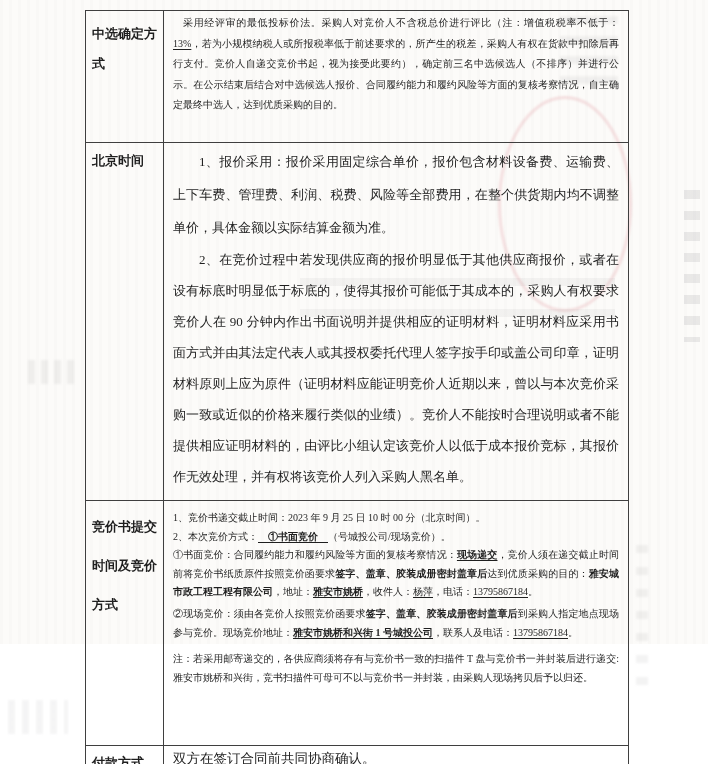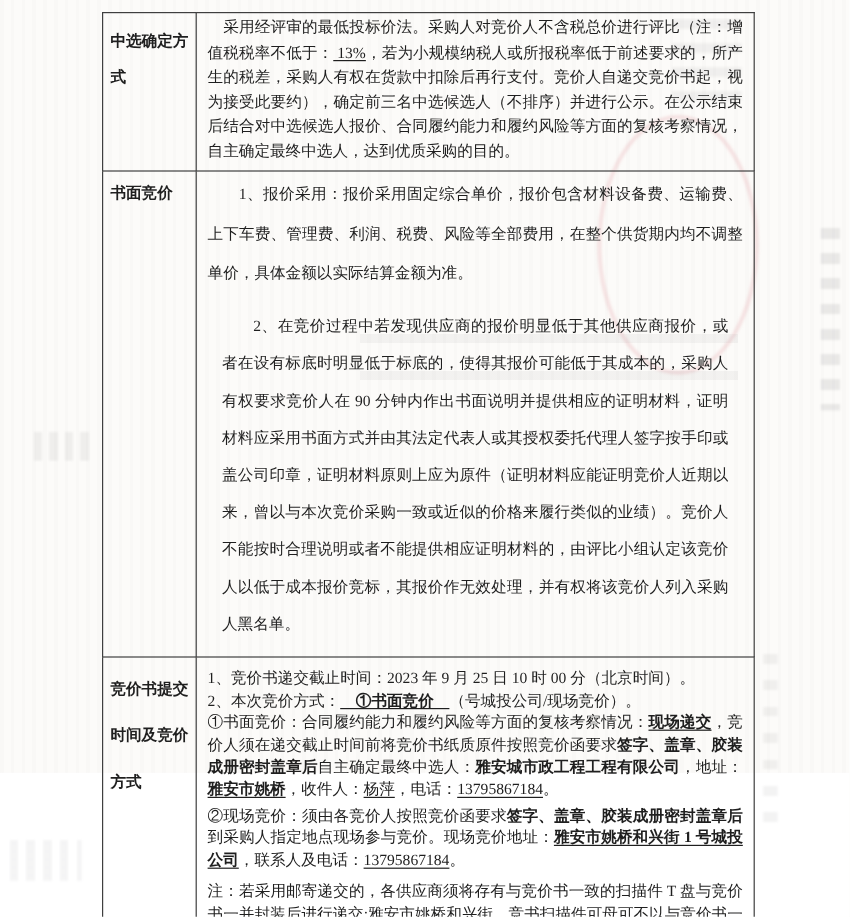--- a/index.html
+++ b/index.html
@@ -14,25 +14,25 @@
   table.main{
     position:absolute;left:85px;top:10px;width:543px;
     border-collapse:collapse;table-layout:fixed;
     background:transparent;
   }
   td{border:1px solid #3f3f3f;vertical-align:top;overflow:hidden;}
   td.lab{font-weight:bold;font-size:13px;line-height:20px;padding:8px 4px 0 6px;}
   tr.r1 td.lab{line-height:30px;padding-top:8px;}
   tr.r3 td.lab{line-height:39px;padding-top:6px;}
   tr.r4 td.lab{padding-top:9px;line-height:16px;}
-  td.cnt{font-size:13px;padding:2px 9px 0 9px;text-align:justify;}
+  td.cnt{font-size:10px;padding:2px 9px 0 9px;text-align:justify;}
   tr.r1 td.cnt p{margin:0;line-height:20.5px;text-indent:1em;}
   tr.r2 td.cnt{padding-top:2px;font-size:13px;}
   tr.r2 p.pp1{margin:0;line-height:33px;text-indent:2em;}
-  tr.r2 p.pp2{margin:12px;line-height:31px;text-indent:2em;}
+  tr.r2 p.pp2{margin:0;line-height:31px;text-indent:2em;}
   tr.r3 td.cnt{line-height:18.6px;padding-top:8px;}
   tr.r3 p{margin:0;}
   tr.r3 p.p-onsite{margin-top:3px;}
   tr.r3 p.p-note{margin-top:8px;}
   tr.r4 td.cnt{padding-top:4px;line-height:17px;font-size:13.5px;}
   .b{font-weight:bold;}
   .u{text-decoration:underline;text-underline-offset:2px;}
   .bu{font-weight:bold;text-decoration:underline;text-underline-offset:2px;}
   
   .seal{
@@ -75,33 +75,33 @@
 
     <tbody>
         <tr class="r1">
       <td class="lab" style="height:123px">中选确定方式</td>
       <td class="cnt">
         <p><span>采用经评审的最低投标价法。采购人对竞价人不含税总价进行评比（注：增值税税率不低于：</span><span class="u"> 13%</span><span>，若为小规模纳税人或所报税率低于前述要求的，所产生的税差，采购人有权在货款中扣除后再行支付。竞价人自递交竞价书起，视为接受此要约），确定前三名中选候选人（不排序）并进行公示。在公示结束后结合对中选候选人报价、合同履约能力和履约风险等方面的复核考察情况，自主确定最终中选人，达到优质采购的目的。</span></p>
       </td>
     </tr>
 
     <tr class="r2">
-      <td class="lab" style="height:349px">书面竞价</td>
+      <td class="lab" style="height:349px">北京时间</td>
       <td class="cnt">
         <p class="pp1">1、报价采用：报价采用固定综合单价，报价包含材料设备费、运输费、上下车费、管理费、利润、税费、风险等全部费用，在整个供货期内均不调整单价，具体金额以实际结算金额为准。</p>
         <p class="pp2">2、在竞价过程中若发现供应商的报价明显低于其他供应商报价，或者在设有标底时明显低于标底的，使得其报价可能低于其成本的，采购人有权要求竞价人在 90 分钟内作出书面说明并提供相应的证明材料，证明材料应采用书面方式并由其法定代表人或其授权委托代理人签字按手印或盖公司印章，证明材料原则上应为原件（证明材料应能证明竞价人近期以来，曾以与本次竞价采购一致或近似的价格来履行类似的业绩）。竞价人不能按时合理说明或者不能提供相应证明材料的，由评比小组认定该竞价人以低于成本报价竞标，其报价作无效处理，并有权将该竞价人列入采购人黑名单。</p>
       </td>
     </tr>
 
     <tr class="r3">
       <td class="lab" style="height:238px">竞价书提交时间及竞价方式</td>
       <td class="cnt">
         <p>1、竞价书递交截止时间：2023 年 9 月 25 日 10 时 00 分（北京时间）。</p>
         <p><span>2、本次竞价方式：</span><span class="bu">　①书面竞价　</span><span>（号城投公司/现场竞价）。</span></p>
-        <p class="p-written"><span>①书面竞价：合同履约能力和履约风险等方面的复核考察情况：</span><span class="bu">现场递交</span><span>，竞价人须在递交截止时间前将竞价书纸质原件按照竞价函要求</span><span class="b">签字、盖章、胶装成册密封盖章后</span><span>自主确定最终中选人：</span><span class="b">雅安城市政工程工程有限公司</span><span>，地址：</span><span class="bu">雅安市姚桥</span><span>，收件人：</span><span class="u">杨萍</span><span>，电话：</span><span class="u">13795867184</span><span>。</span></p>
+        <p class="p-written"><span>①书面竞价：合同履约能力和履约风险等方面的复核考察情况：</span><span class="bu">现场递交</span><span>，竞价人须在递交截止时间前将竞价书纸质原件按照竞价函要求</span><span class="b">签字、盖章、胶装成册密封盖章后</span><span>达到优质采购的目的：</span><span class="b">雅安城市政工程工程有限公司</span><span>，地址：</span><span class="bu">雅安市姚桥</span><span>，收件人：</span><span class="u">杨萍</span><span>，电话：</span><span class="u">13795867184</span><span>。</span></p>
         <p class="p-onsite"><span>②现场竞价：须由各竞价人按照竞价函要求</span><span class="b">签字、盖章、胶装成册密封盖章后</span><span>到采购人指定地点现场参与竞价。现场竞价地址：</span><span class="bu">雅安市姚桥和兴街 1 号城投公司</span><span>，联系人及电话：</span><span class="u">13795867184</span><span>。</span></p>
         <p class="p-note">注：若采用邮寄递交的，各供应商须将存有与竞价书一致的扫描件 T 盘与竞价书一并封装后进行递交:雅安市姚桥和兴街，竞书扫描件可母可不以与竞价书一并封装，由采购人现场拷贝后予以归还。</p>
       </td>
     </tr>
 
     <tr class="r4">
       <td class="lab" style="height:28px">付款方式</td>
       <td class="cnt">双方在签订合同前共同协商确认。</td>
     </tr>
   </tbody>

